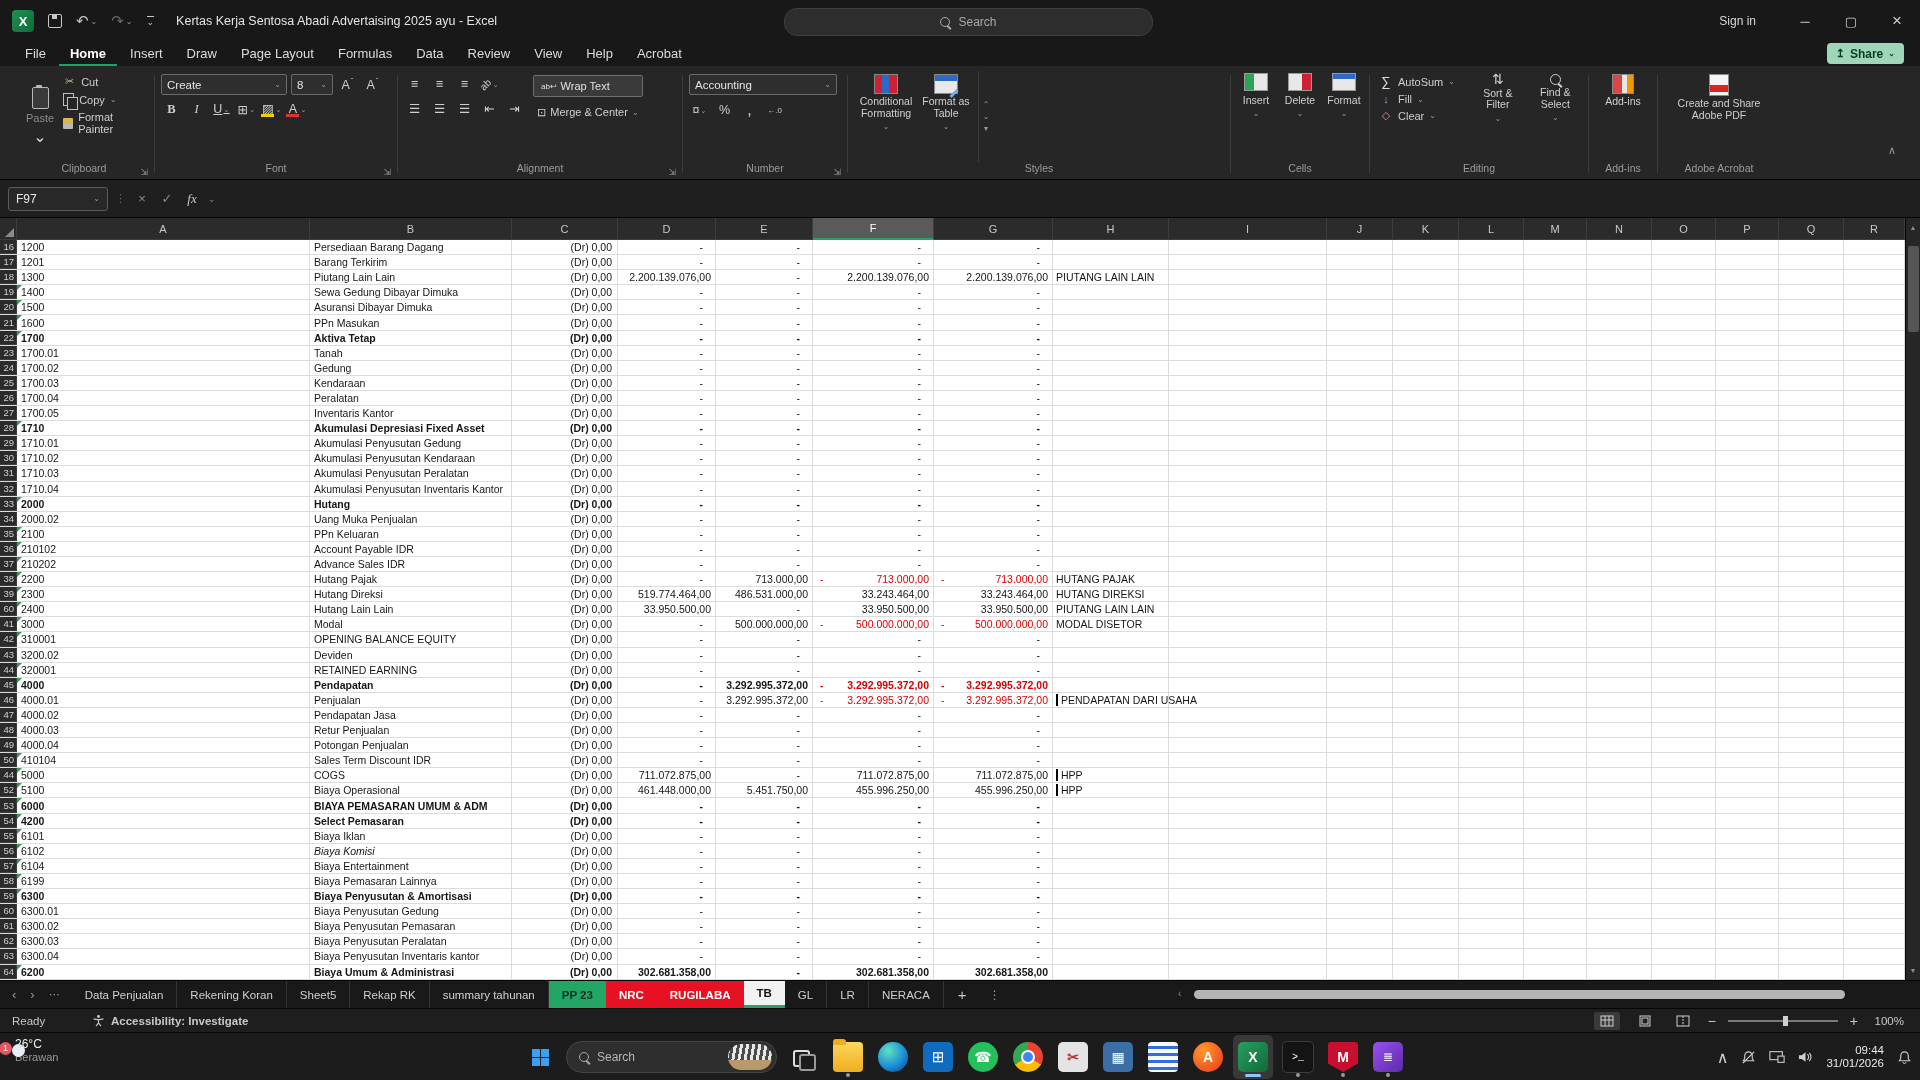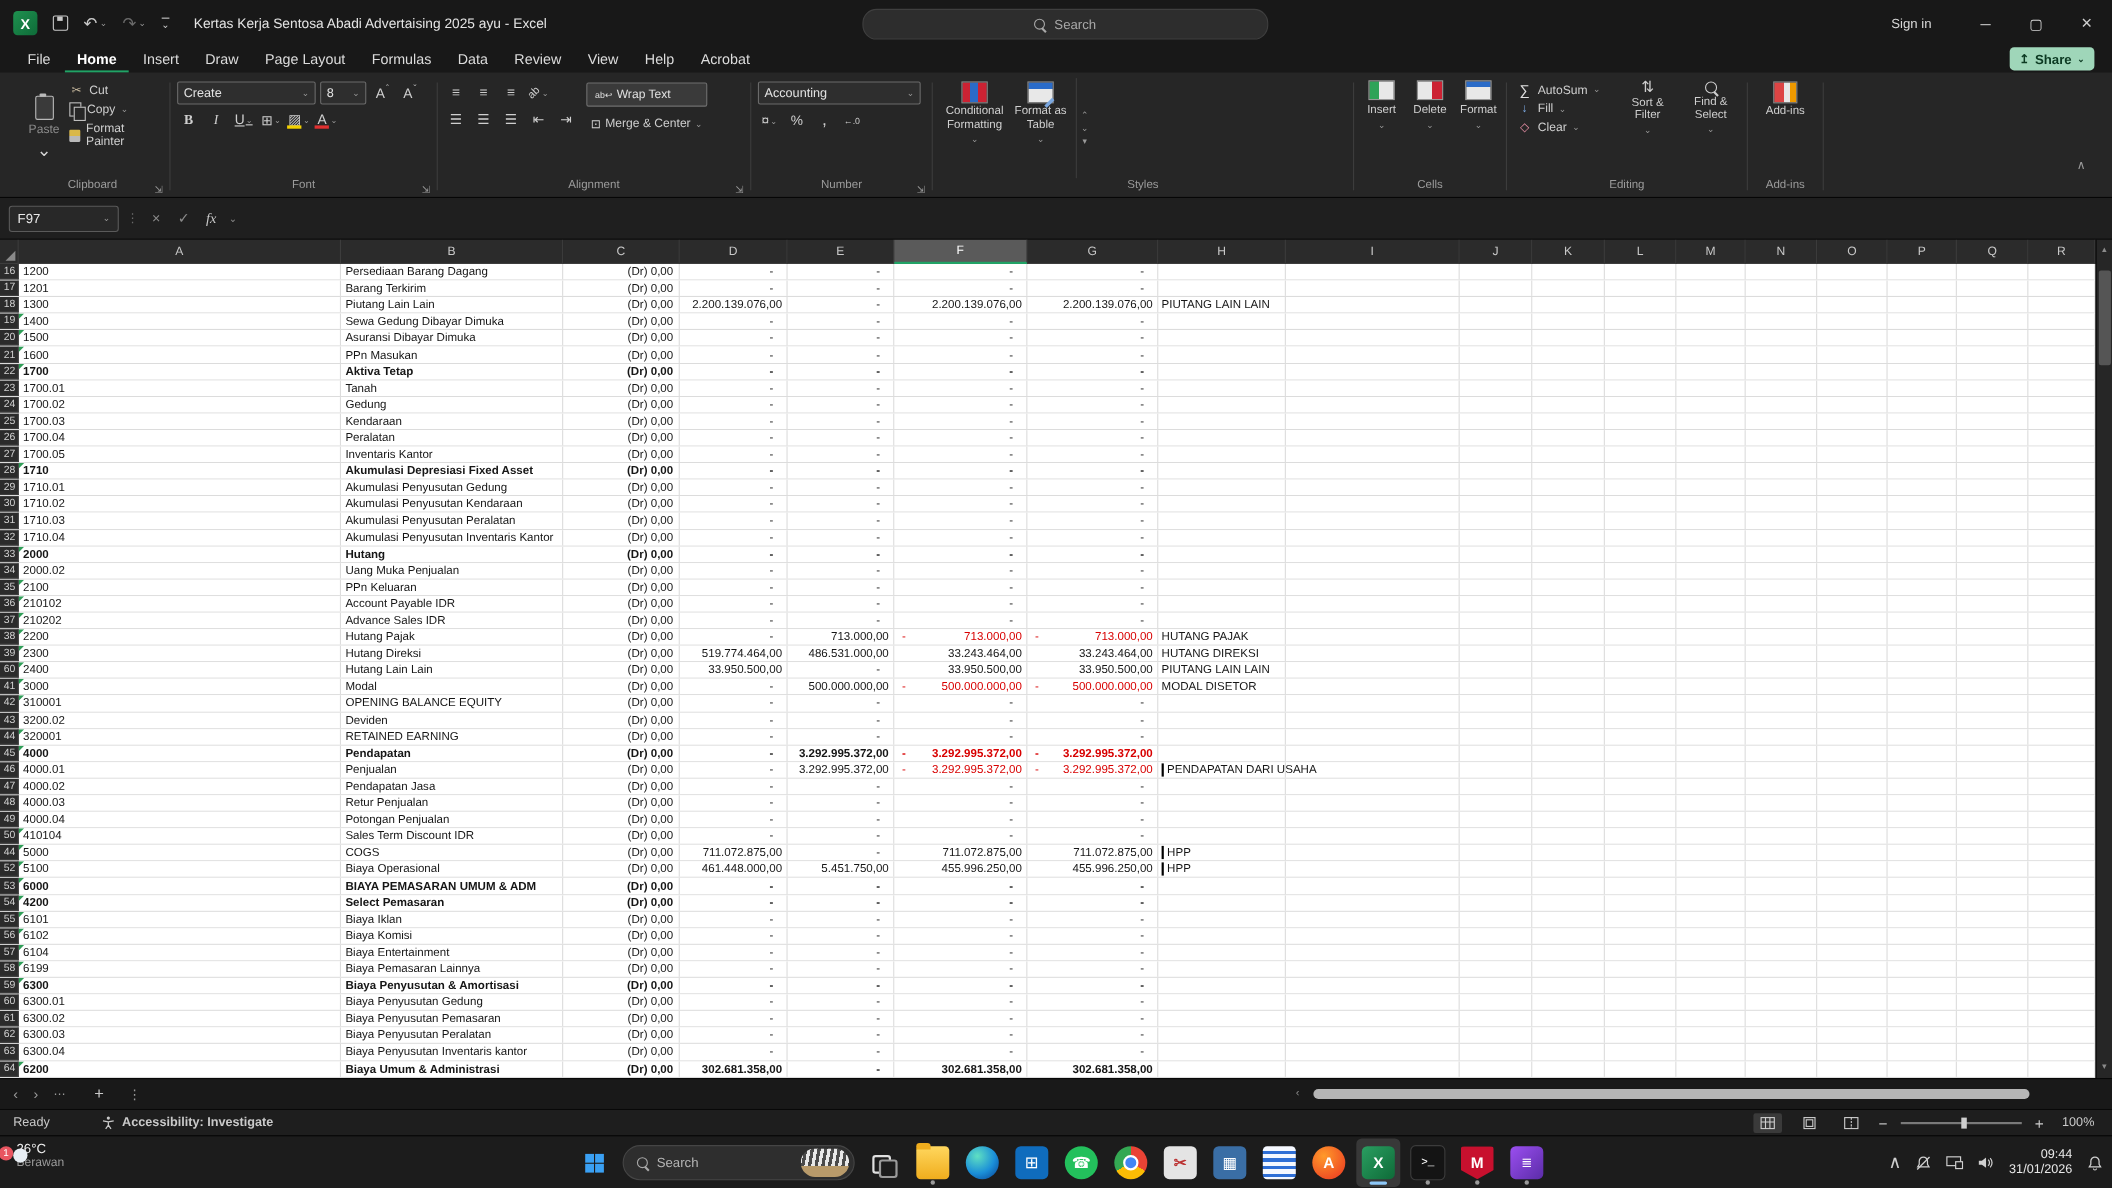--- a/index.html
+++ b/index.html
@@ -472,20 +472,29 @@
       <div class="rcontent" style="justify-content:center;">
         <div class="stackbig" style="width:60px">
           <span class="adico"></span>
           <span>Add-ins</span>
         </div>
       </div>
       <div class="rlabel"><span>Add-ins</span></div>
     </div>
     <div class="rsep"></div>
 
+    <div class="rgroup" style="width:118px">
+      <div class="rcontent" style="justify-content:center;">
+        <div class="stackbig" style="width:110px">
+          <span class="pdfico"></span>
+          <span>Create and Share Adobe PDF</span>
+        </div>
+      </div>
+      <div class="rlabel"><span>Adobe Acrobat</span></div>
+    </div>
 
     <span class="collapse">∧</span>
   </div>
 
   <div class="fbar">
     <div class="namebox">
         <span>F97</span>
         <i>⌄</i>
       </div>
     <span class="fdots">⋮</span>
@@ -1458,21 +1467,21 @@
           <div class="gcell ce" style="width: 63px;"></div>
           <div class="gcell ce" style="width: 65px;"></div>
           <div class="gcell ce" style="width: 64px;"></div>
           <div class="gcell ce" style="width: 63px;"></div>
           <div class="gcell ce" style="width: 65px;"></div>
           <div class="gcell ce" style="width: 61px;"></div>
         </div>
         <div class="grow">
           <div class="rhead">56</div>
           <div class="gcell ca tri" style="width: 293px;">6102</div>
-          <div class="gcell cb" style="width: 202px;">Biaya Komisi</div>
+          <div class="gcell cb" style="width: 202px; font-style: italic;">Biaya Komisi</div>
           <div class="gcell cc" style="width: 106px;">(Dr) 0,00</div>
           <div class="gcell dash" style="width: 98px;">-</div>
           <div class="gcell dash" style="width: 97px;">-</div>
           <div class="gcell dash" style="width: 121px;">-</div>
           <div class="gcell dash" style="width: 119px;">-</div>
           <div class="gcell ch" style="width: 116px;">
             <span class="htext"></span>
           </div>
           <div class="gcell ce" style="width: 158px;"></div>
           <div class="gcell ce" style="width: 66px;"></div>
@@ -1676,20 +1685,34 @@
       <span class="va" style="bottom:6px">▼</span>
     </div>
   </div>
 
   <div class="tabsbar">
     <div class="tnav">
       <span>‹</span>
       <span>›</span>
       <span style="font-size:11px;">⋯</span>
     </div>
+    <div class="stabs">
+        <div class="stab">Data Penjualan</div>
+        <div class="stab">Rekening Koran</div>
+        <div class="stab">Sheet5</div>
+        <div class="stab">Rekap RK</div>
+        <div class="stab">summary tahunan</div>
+        <div class="stab green">PP 23</div>
+        <div class="stab red">NRC</div>
+        <div class="stab red">RUGILABA</div>
+        <div class="stab on">TB</div>
+        <div class="stab">GL</div>
+        <div class="stab">LR</div>
+        <div class="stab">NERACA</div>
+      </div>
     <div class="addsheet">+</div>
     <div class="tabmenu">⋮</div>
     <div class="hscroll">
       <span class="hl">‹</span>
       <div class="hthumb"></div>
     </div>
   </div>
 
   <div class="statusbar">
     <span class="st">Ready</span>

